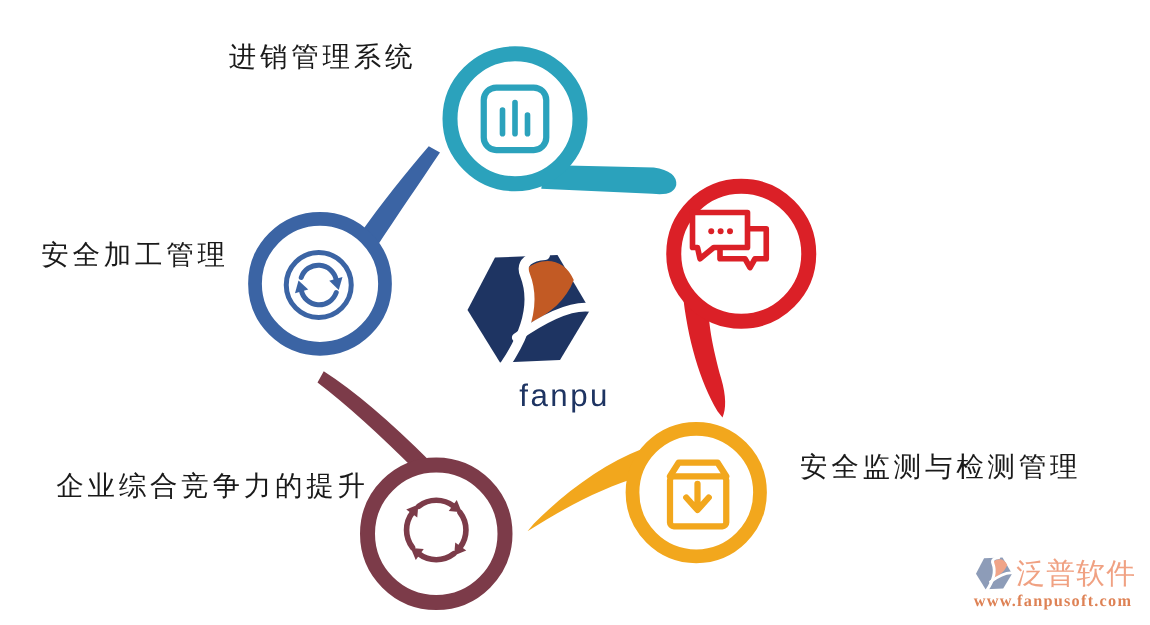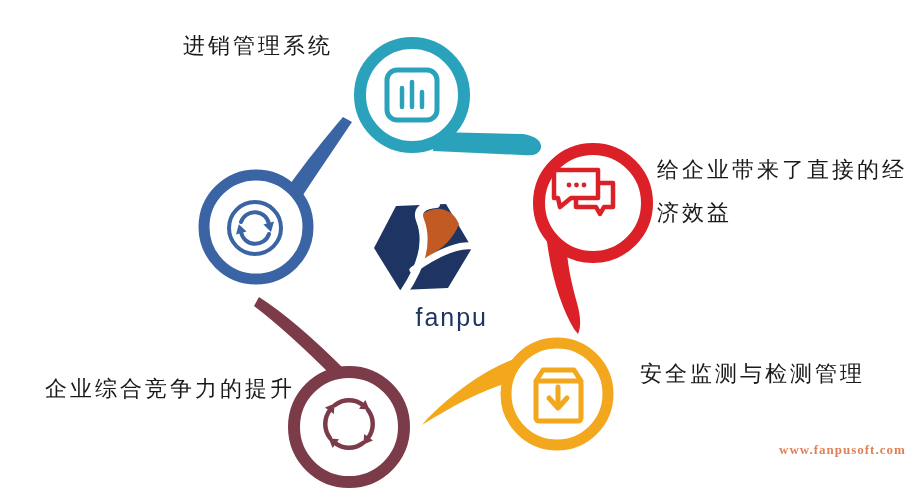--- a/index.html
+++ b/index.html
@@ -81,23 +81,32 @@
 
     <g>
       <path d="M374,248 L396,206 L446,204 L472,248 L448,288 L400,290 Z" fill="#1E3462"></path>
       <path d="M420,216 C434,204 452,207 459,224 C453,240 440,251 423,259 C429,243 427,228 420,216 Z" fill="#C25A24"></path>
       <path d="M404,292 C421,267 429,243 420,220 C416,210 424,205 436,204" fill="none" stroke="#fff" stroke-width="8" stroke-linecap="round"></path>
       <path d="M413,270 C440,251 460,244 473,246" fill="none" stroke="#fff" stroke-width="7" stroke-linecap="round"></path>
     </g>
   </svg>
 
   <div class="label" style="left:183px;top:33px">进销管理系统</div>
-  <div class="label wrap" style="left:657px;top:148px;width:260px">给企业带来了直接的经济效益</div>
   <div class="label wrap" style="left:640px;top:352px;width:242px">安全监测与检测管理</div>
   <div class="label" style="left:45px;top:376px">企业综合竞争力的提升</div>
+  <div class="label" style="left:33px;top:191px">安全加工管理</div>
 
   <div class="brand-text">fanpu</div>
 
   <div class="watermark">
+    <div class="wm-row">
+      <svg width="33" height="30" viewBox="368 198 112 100">
+        <path d="M374,248 L396,206 L446,204 L472,248 L448,288 L400,290 Z" fill="#8D9CB8"></path>
+        <path d="M420,216 C434,204 452,207 459,224 C453,240 440,251 423,259 C429,243 427,228 420,216 Z" fill="#F0A488"></path>
+        <path d="M404,292 C421,267 429,243 420,220 C416,210 424,205 436,204" fill="none" stroke="#fff" stroke-width="8" stroke-linecap="round"></path>
+        <path d="M413,270 C440,251 460,244 473,246" fill="none" stroke="#fff" stroke-width="7" stroke-linecap="round"></path>
+      </svg>
+      <span class="wm-brand">泛普软件</span>
+    </div>
     <div class="wm-url">www.fanpusoft.com</div>
   </div>
 
 </div>
 
 </body></html>

